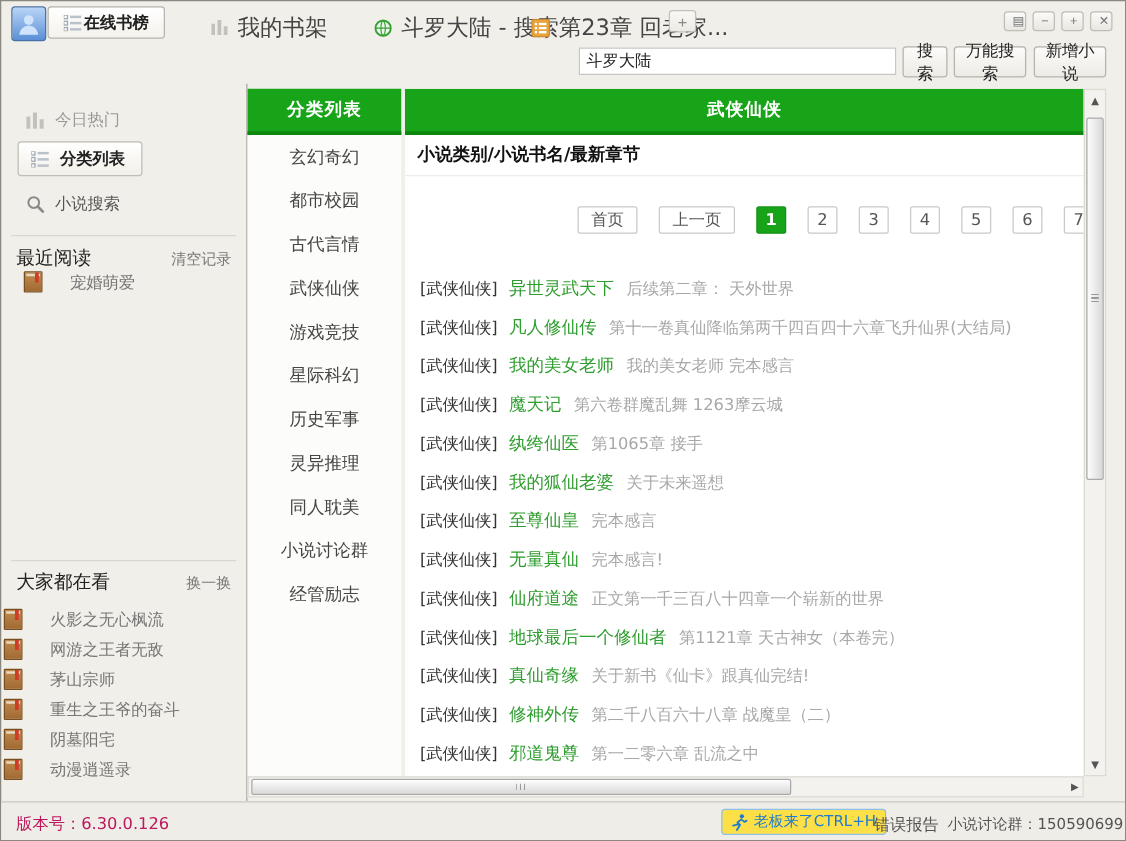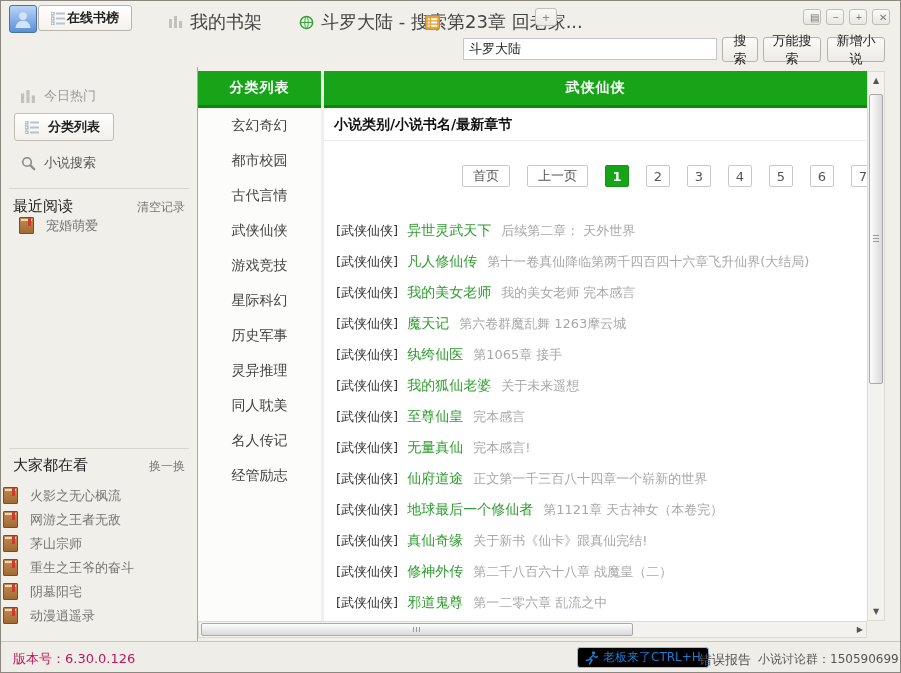--- a/index.html
+++ b/index.html
@@ -39,21 +39,21 @@
   .nav-hot{left:20px;top:20px;color:#999;}
   .nav-cat{left:13px;top:46px;width:78px;height:26px;padding:0 10px;border:1px solid #bfbdb5;border-radius:3px;
     background:linear-gradient(#ffffff,#f2f0ea);font-weight:bold;color:#222;}
   .nav-search{left:20px;top:87px;color:#555;}
   .sb-hr{position:absolute;left:8px;right:8px;height:1px;background:#d8d6cf;}
   .hr1{top:121px;} .hr2{top:381px;}
   .sb-head{position:absolute;left:12px;right:12px;display:flex;justify-content:space-between;align-items:baseline;}
   .head-recent{top:130px;} .head-everyone{top:389px;}
   .sb-head .t{font-size:15px;color:#222;}
   .sb-head .lnk{font-size:12px;color:#777;}
-  .sbook{display:flex;align-items:center;gap:12px;height:17px;margin-bottom:7px;}
+  .sbook{display:flex;align-items:center;gap:22px;height:17px;margin-bottom:7px;}
   .sbook .lbl{font-size:13px;color:#777;white-space:nowrap;}
   #recent-books{position:absolute;left:18px;top:150px;right:4px;}
   #everyone-books{position:absolute;left:2px;top:420px;right:4px;}
   .bicon{width:13px;height:15px;background:linear-gradient(#c08a4e,#a06a33);border:1px solid #7a4e20;border-radius:1px;position:relative;flex:0 0 13px;}
   .bicon::before{content:"";position:absolute;left:1px;top:1px;right:1px;height:2px;background:#e8d9c2;}
   .bicon::after{content:"";position:absolute;right:2px;top:0;width:3px;height:8px;background:#d03a2a;}
   
   .catcol{position:absolute;left:197px;top:70px;width:123px;height:550px;background:#fcfcfb;}
   .green-hd{height:34px;background:#18a418;border-bottom:3px solid #0c860c;display:flex;align-items:center;justify-content:center;
     color:#fff;font-weight:bold;font-size:14px;letter-spacing:1px;}
@@ -83,21 +83,21 @@
   .hscroll{position:absolute;left:197px;top:620px;width:669px;height:17px;background:#f3f2ee;border:1px solid #dcdad3;box-sizing:border-box;}
   .hthumb{position:absolute;top:1px;bottom:1px;left:2px;width:430px;border:1px solid #a9a9a9;border-radius:2px;
     background:linear-gradient(#fdfdfd,#d9d9d9);}
   .hthumb::after{content:"";position:absolute;top:3px;bottom:3px;left:50%;width:7px;margin-left:-4px;
     background:repeating-linear-gradient(90deg,#9a9a9a 0 1px,transparent 1px 3px);}
   .harrow{position:absolute;right:3px;top:1px;font-size:8px;color:#555;line-height:14px;}
   
   .statusbar{position:absolute;left:0;top:640px;width:100%;height:31px;background:#efede7;border-top:1px solid #c9c7c0;}
   .version{position:absolute;left:12px;top:8px;font-size:13px;color:#be185d;}
   .bossbtn{position:absolute;left:576px;top:5px;height:21px;padding:0 7px;border:1px solid #8cc0ea;border-radius:3px;
-    background:#000000;display:flex;align-items:center;gap:5px;font-size:12px;color:#1e7bd0;font-family:inherit;}
+    background:#fde047;display:flex;align-items:center;gap:5px;font-size:12px;color:#1e7bd0;font-family:inherit;}
   .err{position:absolute;left:698px;top:9px;font-size:13px;color:#555;}
   .group{position:absolute;left:757px;top:9px;font-size:12px;color:#555;}
   .icon{display:inline-flex;align-items:center;justify-content:center;}
 </style>
 </head>
 <body>
 
 <div class="window">
 
   <div class="avatar">
@@ -259,21 +259,21 @@
     <div id="cat-items">
         <div class="cat-item">玄幻奇幻</div>
         <div class="cat-item">都市校园</div>
         <div class="cat-item">古代言情</div>
         <div class="cat-item">武侠仙侠</div>
         <div class="cat-item">游戏竞技</div>
         <div class="cat-item">星际科幻</div>
         <div class="cat-item">历史军事</div>
         <div class="cat-item">灵异推理</div>
         <div class="cat-item">同人耽美</div>
-        <div class="cat-item">名人传记</div>
+        <div class="cat-item">小说讨论群</div>
         <div class="cat-item">经管励志</div>
       </div>
   </div>
 
   <div class="main">
     <div class="green-hd">武侠仙侠</div>
     <div class="sub-row">小说类别/小说书名/最新章节</div>
     <div class="pagination">
       <button class="pbtn">首页</button>
       <button class="pbtn">上一页</button>

